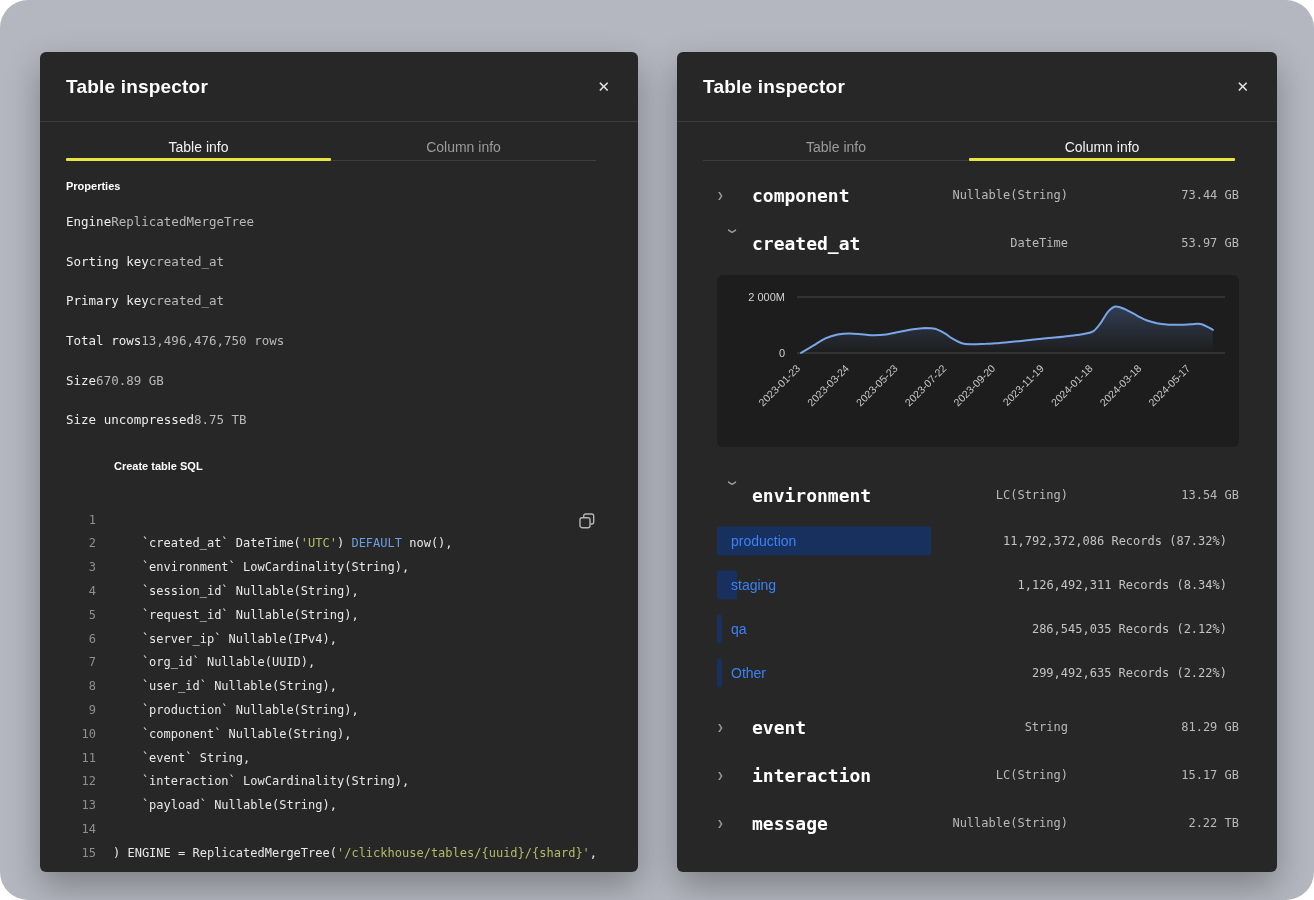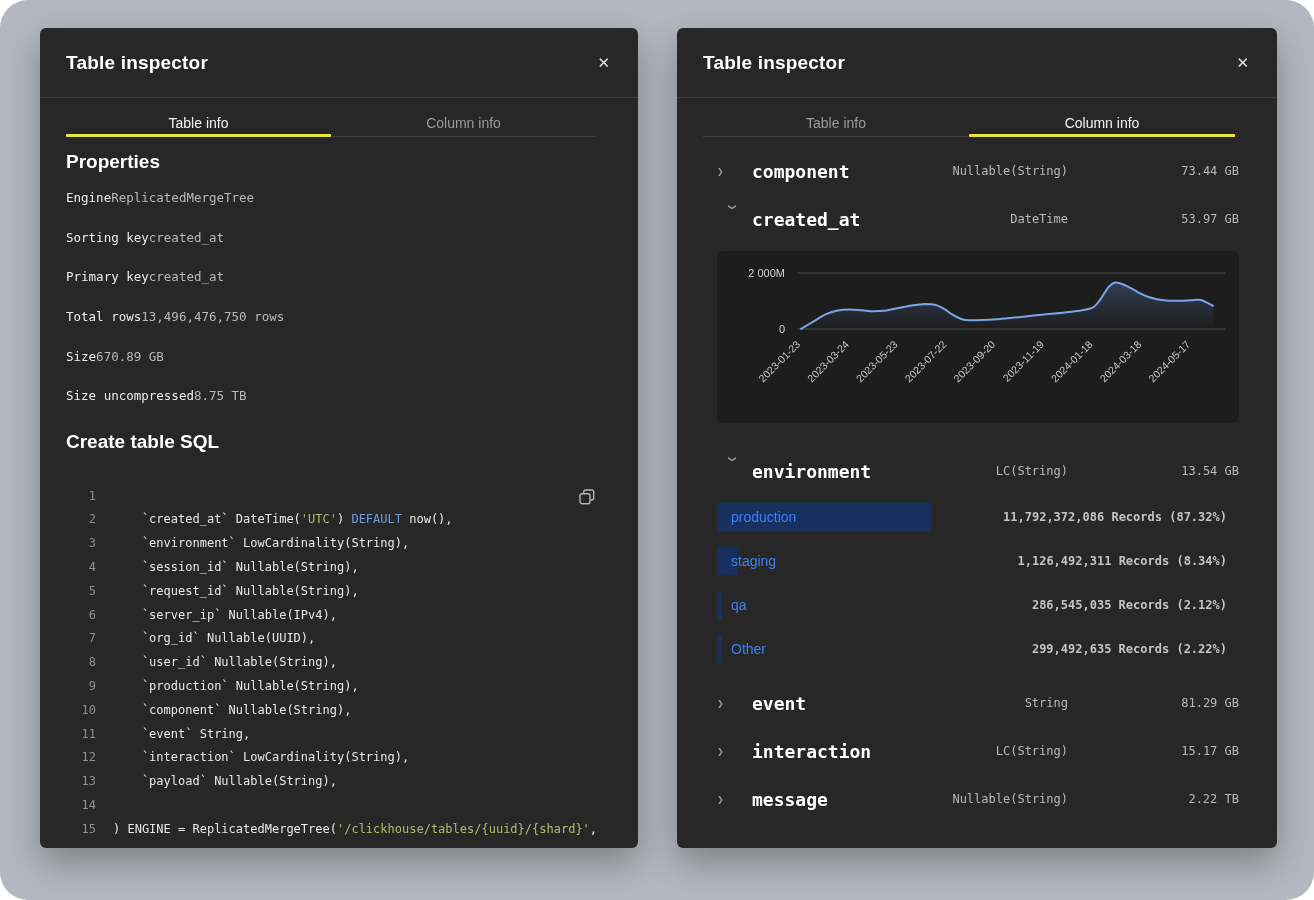--- a/index.html
+++ b/index.html
@@ -1,38 +1,38 @@
 <!DOCTYPE html>
 <html style="--backdrop: #b4b7bf; --panel_bg: #272727; --divider: #3b3b3b; --accent_yellow: #e8e53d; --chart_bg: #1d1d1d; --chart_line: #7aa5e8; --bar_navy: #17305e; --sql_keyword: #6d9ede; --sql_string: #b3bd68; --mono_value: #b9b9b9;"><head>
 <meta charset="utf-8">
 <style>
   html,body{margin:0;padding:0;background:#ffffff;}
   *{box-sizing:border-box;}
   .stage{position:relative;width:1314px;height:900px;background:var(--backdrop,#b4b7bf);
          border-radius:28px;overflow:hidden;font-family:"Liberation Sans",sans-serif;}
-  .panel{position:absolute;top:28px;height:820px;background:var(--panel_bg,#272727);
+  .panel{position:absolute;top:52px;height:820px;background:var(--panel_bg,#272727);
          border-radius:6px;overflow:hidden;box-shadow:0 14px 34px rgba(0,0,0,.30);}
   #panel-left{left:40px;width:598px;}
   #panel-right{left:677px;width:600px;}
 
   .dlg-header{height:70px;display:flex;align-items:center;justify-content:space-between;
               padding:0 22px 0 26px;border-bottom:1px solid var(--divider,#3b3b3b);}
   .dlg-header h1{margin:0;font-size:19px;font-weight:700;color:#ffffff;letter-spacing:.2px;}
   .close{background:none;border:none;color:#e3e3e3;font-size:15px;line-height:1;cursor:pointer;padding:6px;}
 
   .tabs{display:flex;margin:0 42px 0 26px;border-bottom:1px solid #3d3d3d;}
   .tab{flex:1;text-align:center;padding:17px 0 5px;font-size:14px;color:#9b9b9b;position:relative;cursor:pointer;}
   .tab.active{color:#f2f2f2;}
   .tab.active::after{content:"";position:absolute;left:0;right:0;bottom:-1px;height:3px;
                      background:var(--accent_yellow,#e8e53d);border-radius:1px;}
 
   
   .body{padding:15px 37px 0 26px;}
-  h2.section{margin:0 0 6px;font-size:19px;font-weight:700;color:#ffffff;line-height:20px;}
-  h2.sql-h{margin-top:16px;}
+  h2.section{margin:0 0 6px;font-size:11px;font-weight:700;color:#ffffff;line-height:20px;}
+  h2.sql-h{margin-top:16px;margin-left:48px;}
   .props{margin-bottom:0;}
   .prop{display:flex;align-items:center;height:39.6px;
         font-family:"DejaVu Sans Mono",monospace;font-size:12.5px;}
   .prop .k{color:#ededed;}
   .prop .v{color:var(--mono_value,#b9b9b9);}
 
   .codewrap{position:relative;margin-top:33px;}
   .copy{position:absolute;top:2px;right:4px;background:none;border:none;padding:2px;cursor:pointer;}
   .code{font-family:"DejaVu Sans Mono",monospace;font-size:12px;line-height:23.8px;}
   .code-line{display:flex;white-space:pre;}
@@ -52,21 +52,21 @@
   .col-row .sz{color:#b9b9b9;justify-self:end;}
 
   .chart-box{height:172px;background:var(--chart_bg,#1d1d1d);border-radius:6px;margin:8px 0 24px;}
 
   .vals{margin-bottom:8px;}
   .val-row{display:flex;align-items:center;height:44px;position:relative;}
   .val-bar{position:absolute;left:0;top:50%;transform:translateY(-50%);height:29px;
            background:var(--bar_navy,#17305e);border-radius:2px;}
   .val-label{position:relative;margin-left:14px;font-size:14px;color:#3b82f6;z-index:1;}
   .val-records{margin-left:auto;font-family:"DejaVu Sans Mono",monospace;font-size:12px;
-               color:#c4c4c4;padding-right:12px;position:relative;z-index:1;font-weight:bold;}
+               color:#c4c4c4;padding-right:12px;position:relative;z-index:1;}
 </style>
 </head>
 <body>
 
 <div class="stage">
 
   <section class="panel" id="panel-left">
     <header class="dlg-header">
       <h1>Table inspector</h1>
       <button class="close">✕</button>

